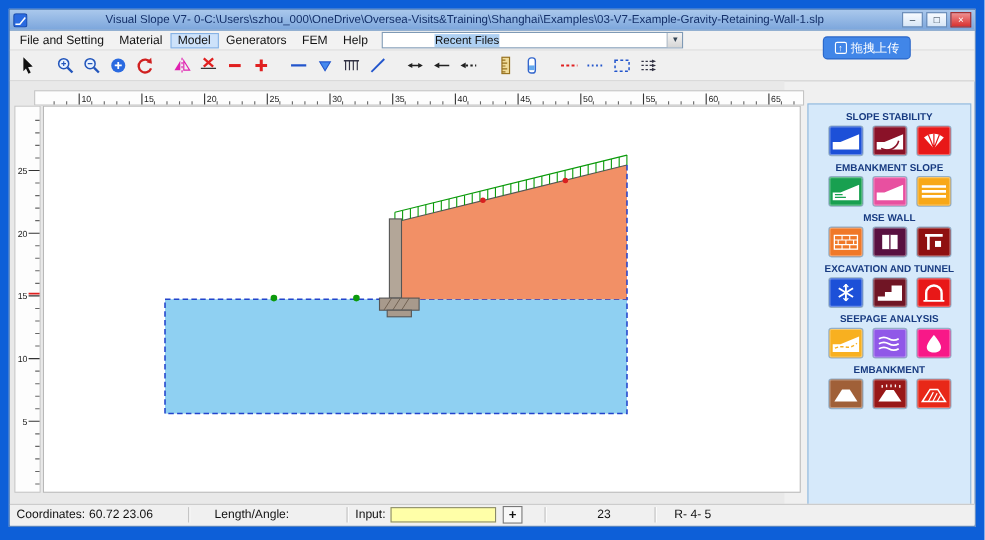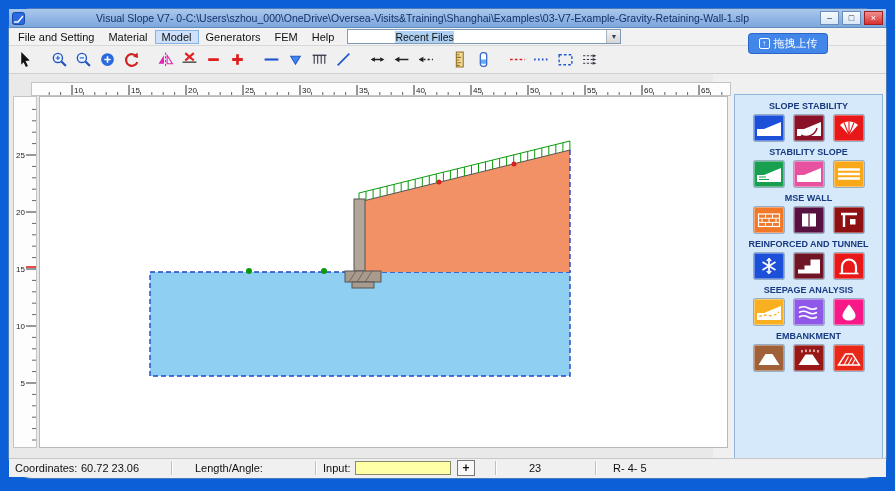--- a/index.html
+++ b/index.html
@@ -40,21 +40,21 @@
   
   .statusbar{position:absolute;left:0;top:449px;width:877px;height:19px;background:#f0f0f0;border-top:1px solid #c8c8c8;font-size:11px;color:#111;}
   .sb-item{position:absolute;top:3px;white-space:nowrap;}
   .vsep{position:absolute;top:2px;bottom:2px;width:1px;background:#c0c0c0;box-shadow:1px 0 0 #ffffff;}
   .sb-input{position:absolute;left:346px;top:2px;width:96px;height:14px;background:#ffffa8;border:1px solid #8a8a6a;font-size:10px;padding:0 2px;font-family:"Liberation Sans",sans-serif;}
   .sb-plus{position:absolute;left:448px;top:1px;width:18px;height:16px;border:1px solid #777;background:#f8f8f8;text-align:center;line-height:14px;font-weight:bold;font-size:12px;}
 </style>
 </head>
 <body>
 
-<div class="window" style="position:absolute;border-radius:24px;">
+<div class="window" style="position:absolute;">
 
   <div class="titlebar">
     <span style="display:flex;">
       <svg width="13" height="13" viewBox="0 0 13 13">
           <rect x="0.5" y="0.5" width="12" height="12" rx="2" fill="#2a6ae0" stroke="#1a4aa8"></rect>
           <path d="M2 10 L6 10 L11 4" stroke="#fff" stroke-width="1.4" fill="none"></path>
         </svg>
     </span>
     <span class="title">Visual Slope V7- 0-C:\Users\szhou_000\OneDrive\Oversea-Visits&amp;Training\Shanghai\Examples\03-V7-Example-Gravity-Retaining-Wall-1.slp</span>
     <span class="winbtn">–</span>
@@ -408,21 +408,21 @@
                 <path d="M5 17 A11 11 0 0 0 21 10" fill="none" stroke="#8A1228" stroke-width="1.4"></path>
               </svg>
             </div>
             <div class="side-icon" style="background: rgb(232, 24, 24);">
               <svg width="26" height="20" viewBox="0 0 26 20">
                 <path d="M13 17 L4 7 A13.5 13.5 0 0 1 22 7 Z" fill="#fff"></path>
                 <path d="M13 17 L8 4.5 M13 17 L13 3.5 M13 17 L18 4.5" stroke="#E81818" stroke-width="1.1"></path>
               </svg>
             </div>
           </div>
-          <div class="sg-label">STABILITY SLOPE</div>
+          <div class="sg-label">EMBANKMENT SLOPE</div>
           <div class="sg-row">
             <div class="side-icon" style="background: rgb(24, 160, 80);">
               <svg width="26" height="20" viewBox="0 0 26 20">
                 <path d="M1 18 V11 H8 L25 4 V18 Z" fill="#fff"></path>
                 <path d="M3 15.5 H13 M3 13 H10" stroke="#18A050" stroke-width="1.2"></path>
               </svg>
             </div>
             <div class="side-icon" style="background: rgb(232, 80, 160);">
               <svg width="26" height="20" viewBox="0 0 26 20">
                 <path d="M1 18 V11 H8 L25 4 V18 Z" fill="#fff"></path>
@@ -448,21 +448,21 @@
                 <path d="M13 3.5 V16.5" stroke="#581040" stroke-width="1.2"></path>
               </svg>
             </div>
             <div class="side-icon" style="background: rgb(143, 16, 16);">
               <svg width="26" height="20" viewBox="0 0 26 20">
                 <path d="M5 4 H21 M8 4 V17" stroke="#fff" stroke-width="2.4"></path>
                 <rect x="14" y="9" width="5.5" height="5.5" fill="#fff"></rect>
               </svg>
             </div>
           </div>
-          <div class="sg-label">REINFORCED AND TUNNEL</div>
+          <div class="sg-label">EXCAVATION AND TUNNEL</div>
           <div class="sg-row">
             <div class="side-icon" style="background: rgb(28, 80, 216);">
               <svg width="26" height="20" viewBox="0 0 26 20">
                 <path d="M13 2.5 V17.5 M6.5 6 L19.5 14 M19.5 6 L6.5 14" stroke="#fff" stroke-width="1.7"></path>
                 <path d="M13 2.5 L10.8 5 M13 2.5 L15.2 5 M13 17.5 L10.8 15 M13 17.5 L15.2 15" stroke="#fff" stroke-width="1.2"></path>
               </svg>
             </div>
             <div class="side-icon" style="background: rgb(112, 21, 37);">
               <svg width="26" height="20" viewBox="0 0 26 20">
                 <path d="M2 17.5 H24 V3.5 H14.5 V9.5 H8.5 V13.5 H2 Z" fill="#fff"></path>
@@ -521,18 +521,18 @@
   <div class="statusbar">
     <span class="sb-item" style="left:6px;">Coordinates:</span>
     <span class="sb-item" style="left:72px;">60.72 23.06</span>
     <div class="vsep" style="left:162px;"></div>
     <span class="sb-item" style="left:170px;padding-left:16px;">Length/Angle:</span>
     <div class="vsep" style="left:306px;"></div>
     <span class="sb-item" style="left:314px;">Input:</span>
     <input class="sb-input" value="" style="">
     <span class="sb-plus">+</span>
     <div class="vsep" style="left:486px;"></div>
-    <span class="sb-item" style="left:520px;">23</span>
+    <span class="sb-item" style="left:534px;">23</span>
     <div class="vsep" style="left:586px;"></div>
     <span class="sb-item" style="left:604px;">R- 4- 5</span>
   </div>
 
 </div>
 
 </body></html>

